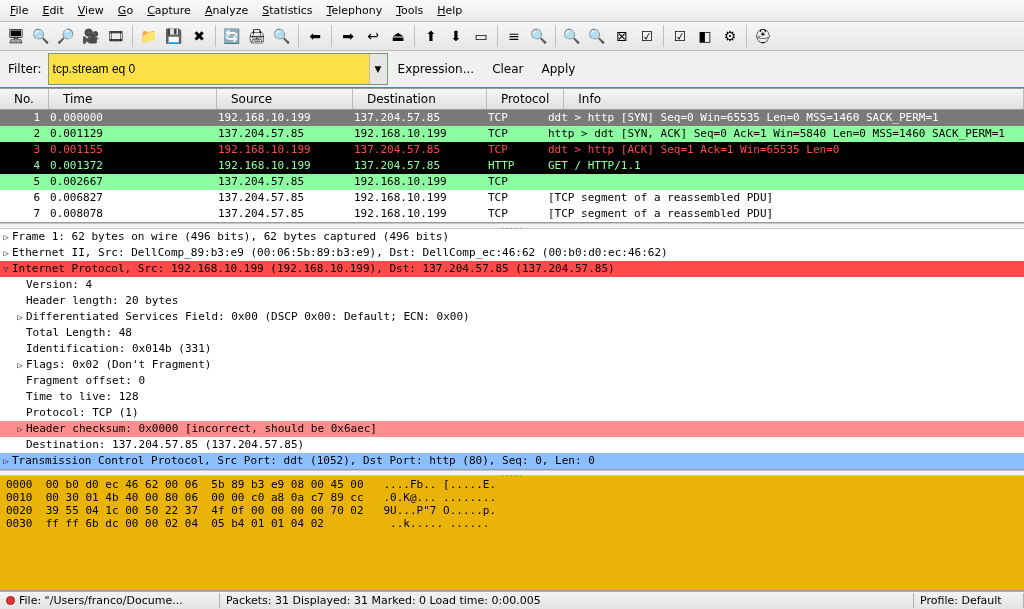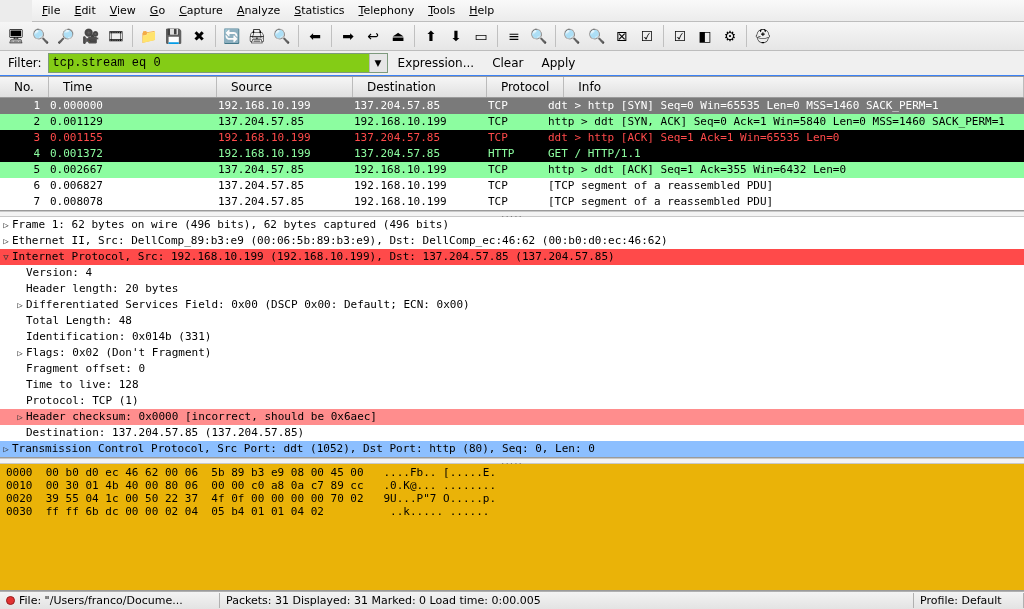--- a/index.html
+++ b/index.html
@@ -14,21 +14,20 @@
   flex-direction: column;
 }
 
 
 .menubar {
   display: flex;
   background: linear-gradient(#f9f9f9,#ececec);
   border-bottom: 1px solid #bdbdbd;
   padding: 2px 4px;
   gap: 2px;
-  margin-left: 32px;
 }
 .menubar .item {
   padding: 2px 6px;
   cursor: default;
 }
 .menubar .item .u { text-decoration: underline; }
 
 
 .toolbar {
   display: flex;
@@ -64,25 +63,24 @@
 .filterbar .input-wrap {
   display: flex;
   align-items: stretch;
   flex: 0 0 340px;
   border: 1px solid #7d9a7d;
   background: #b6ffb6;
 }
 .filterbar input {
   flex: 1;
   border: none;
-  background: #84cc16;
-  padding: 2px 4px;
+  background: #fde047;
+  padding: 8px 4px;
   font-size: 12px;
   outline: none;
-  font-family: Liberation Mono, monospace;
 }
 .filterbar .dd {
   width: 18px;
   display: inline-flex;
   align-items: center;
   justify-content: center;
   background: #e6e6e6;
   border-left: 1px solid #bbb;
   font-size: 9px;
 }
@@ -308,21 +306,20 @@
         <div class="cell col-dst">137.204.57.85</div>
         <div class="cell col-proto">HTTP</div>
         <div class="cell col-info">GET / HTTP/1.1</div>
       </div>
       <div class="row row-green">
         <div class="cell no col-no">5</div>
         <div class="cell col-time">0.002667</div>
         <div class="cell col-src">137.204.57.85</div>
         <div class="cell col-dst">192.168.10.199</div>
         <div class="cell col-proto">TCP</div>
-        <div class="cell col-info">http &gt; ddt [ACK] Seq=1 Ack=355 Win=6432 Len=0</div>
       </div>
       <div class="row row-white">
         <div class="cell no col-no">6</div>
         <div class="cell col-time">0.006827</div>
         <div class="cell col-src">137.204.57.85</div>
         <div class="cell col-dst">192.168.10.199</div>
         <div class="cell col-proto">TCP</div>
         <div class="cell col-info">[TCP segment of a reassembled PDU]</div>
       </div>
       <div class="row row-white">

